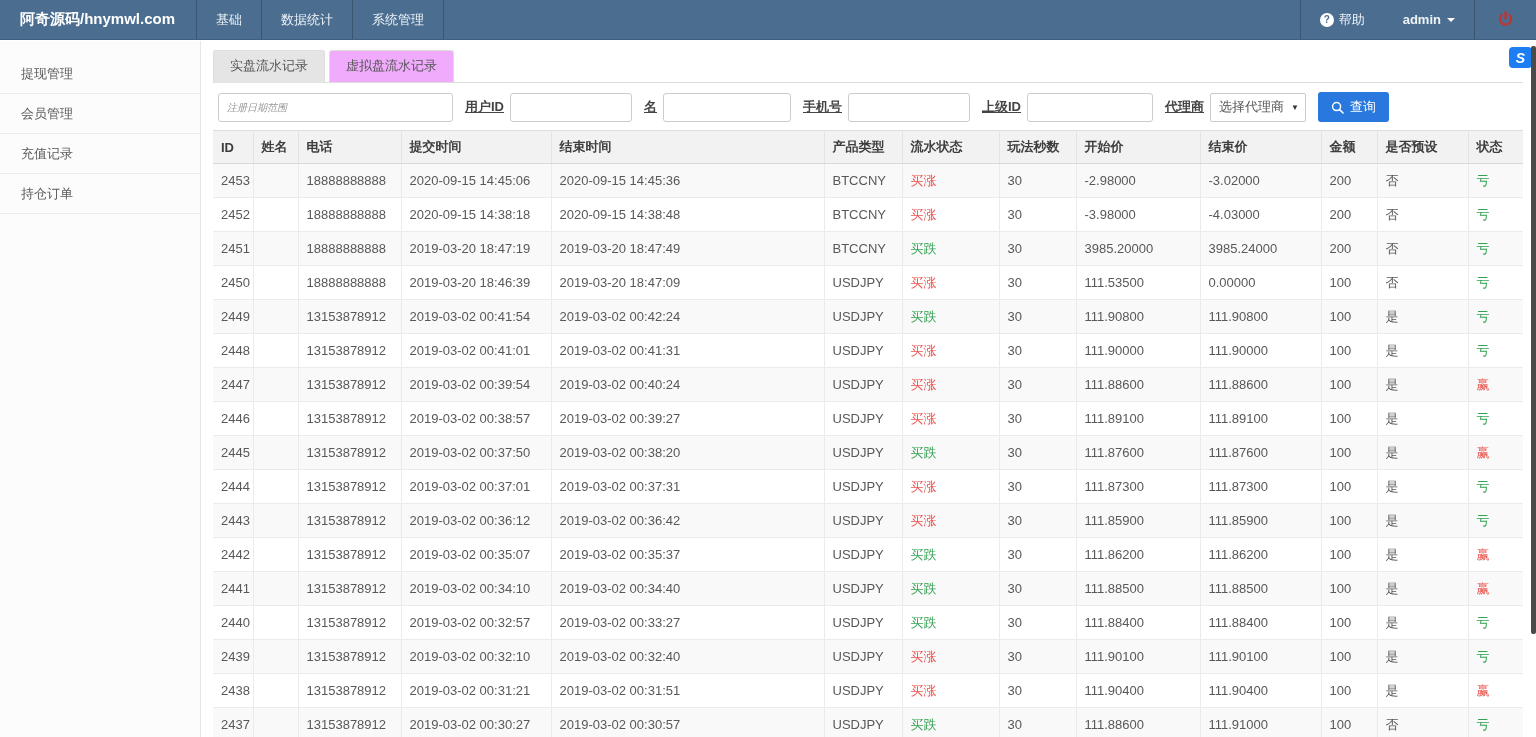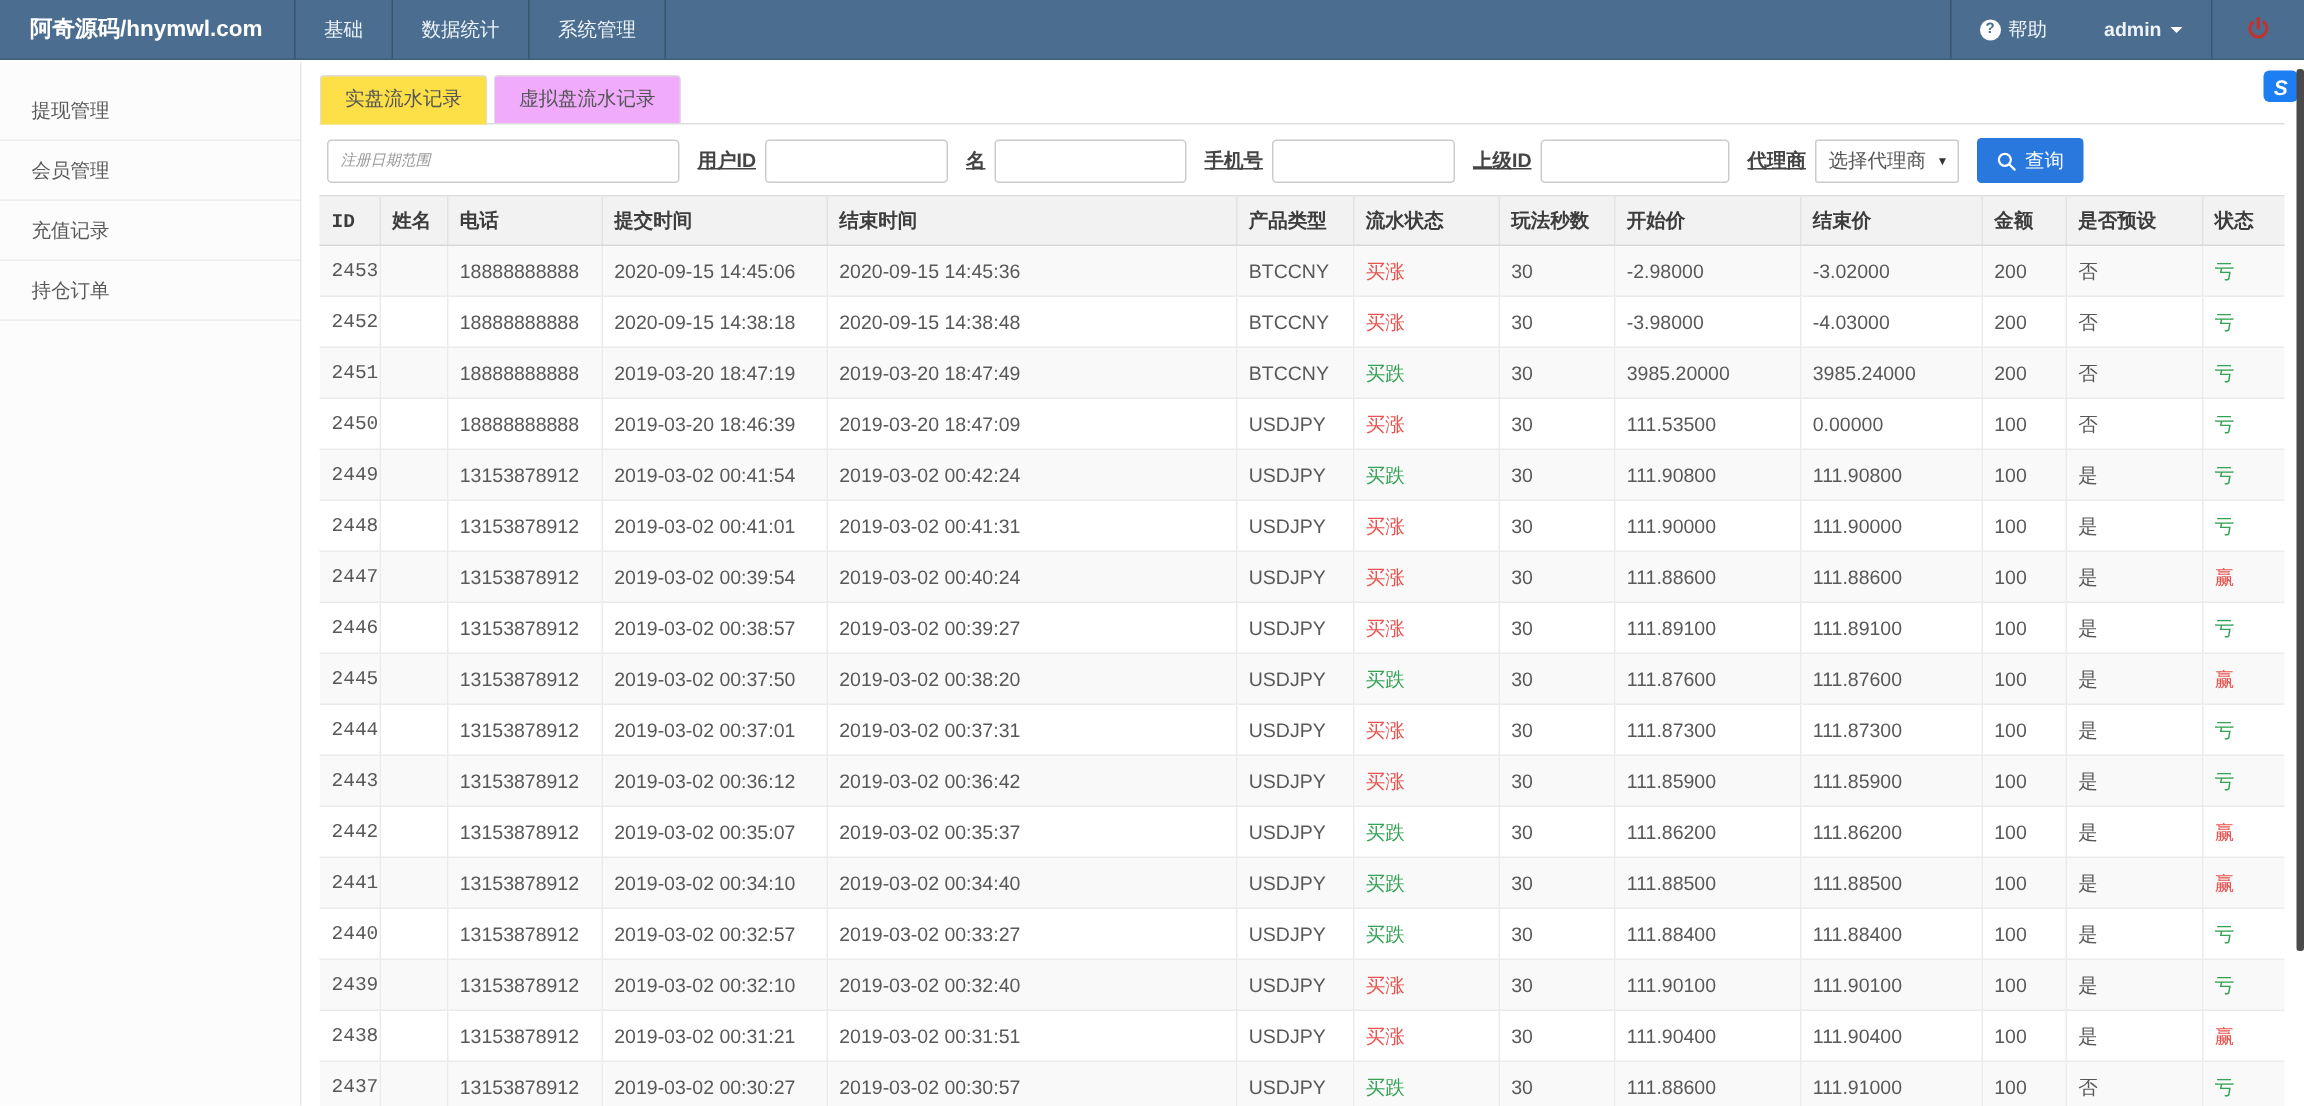--- a/index.html
+++ b/index.html
@@ -26,21 +26,21 @@
     background:#fcfcfc; border-right:1px solid #e7e7e7; padding-top:13px; }
   .side-item { height:40px; line-height:40px; padding-left:21px; font-size:13px; color:#5a5a5a;
     border-bottom:1px solid #ececec; cursor:pointer; }
 
   
   .main { position:absolute; top:41px; left:202px; width:1334px; height:696px; background:#fff; }
 
   .tabbar { margin:9px 13px 0 11px; border-bottom:1px solid #ddd; display:flex; }
   .tab { font-size:13px; color:#555; padding:6px 16px 7px 16px; border:1px solid #ddd;
     border-bottom:none; border-radius:3px 3px 0 0; margin-right:4px; cursor:pointer; position:relative; }
-  .tab.active { background:#fde047; margin-bottom:-1px; padding-bottom:8px; }
+  .tab.active { background:#e5e5e5; margin-bottom:-1px; padding-bottom:8px; }
   .tab.inactive { background:#f0abfc; }
 
   .filters { margin:9px 13px 0 16px; display:flex; align-items:center; }
   .filters label { font-size:13px; font-weight:bold; color:#444; margin:0 6px 0 12px; white-space:nowrap;text-decoration:underline; }
   .filters input { height:29px; border:1px solid #ccc; border-radius:3px; padding:0 8px;
     font-size:10px; color:#555; outline:none;font-style:italic; }
   .filters input::placeholder { color:#999; }
   .inp-date { width:235px; }
   .inp-uid { width:122px; }
   .inp-name { width:128px; }
@@ -54,21 +54,21 @@
     font-size:13px; padding:0 13px; display:flex; align-items:center; cursor:pointer; }
   .search-btn svg { margin-right:6px; }
 
   
   .tablewrap { margin:8px 13px 0 11px; }
   table { width:100%; border-collapse:collapse; table-layout:fixed; }
   th { background:#f2f2f2; font-size:13px; color:#3d3d3d; text-align:left; font-weight:bold;
     padding:7px 8px; border:1px solid #e3e3e3; border-top:1px solid #ddd; border-bottom:1px solid #d9d9d9; }
   td { font-size:13px; color:#585858; padding:7.5px 8px; border:1px solid #ebebeb;
     white-space:nowrap; overflow:hidden; }
-  th:first-child, td:first-child { border-left:none;font-family:Liberation Mono, monospace; }
+  th:first-child, td:first-child { border-left:none; }
   th:last-child, td:last-child { border-right:none; }
   tr.striped td { background:#f9f9f9; }
 
   
   .ext-badge { position:absolute; top:47px; right:4px; width:23px; height:21px; background:#1d7df2;
     border-radius:4px; color:#fff; font-weight:bold; font-style:italic; font-size:14px;
     display:flex; align-items:center; justify-content:center; cursor:pointer; }
   .scrollbar { position:absolute; top:46px; right:0; width:5px; height:588px;
     background:#4a4a4a; border-radius:2px; }
 </style>

